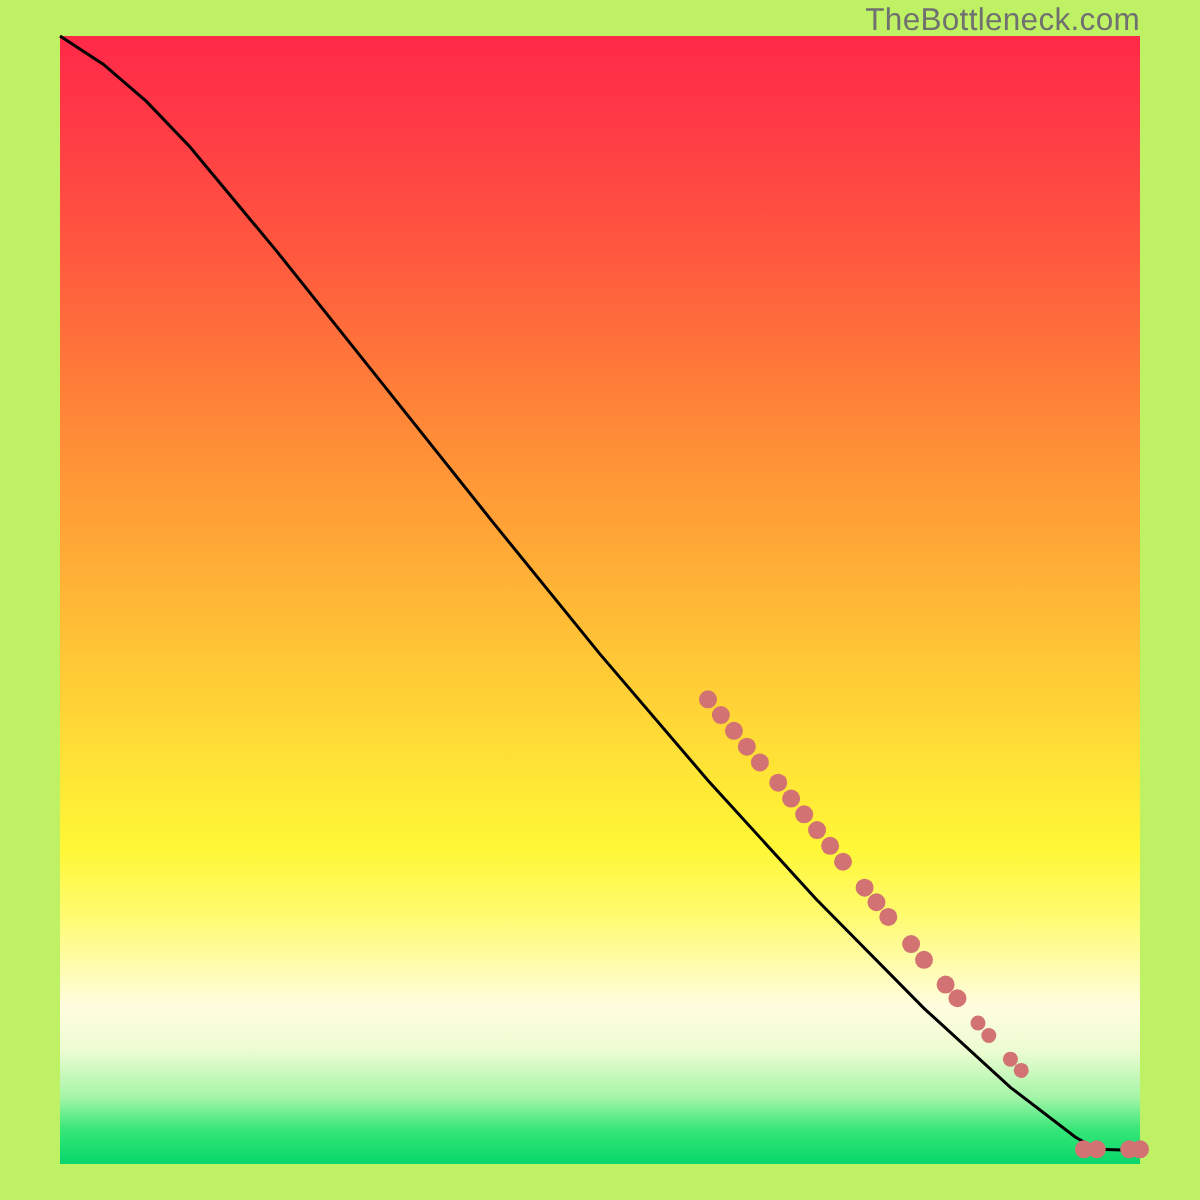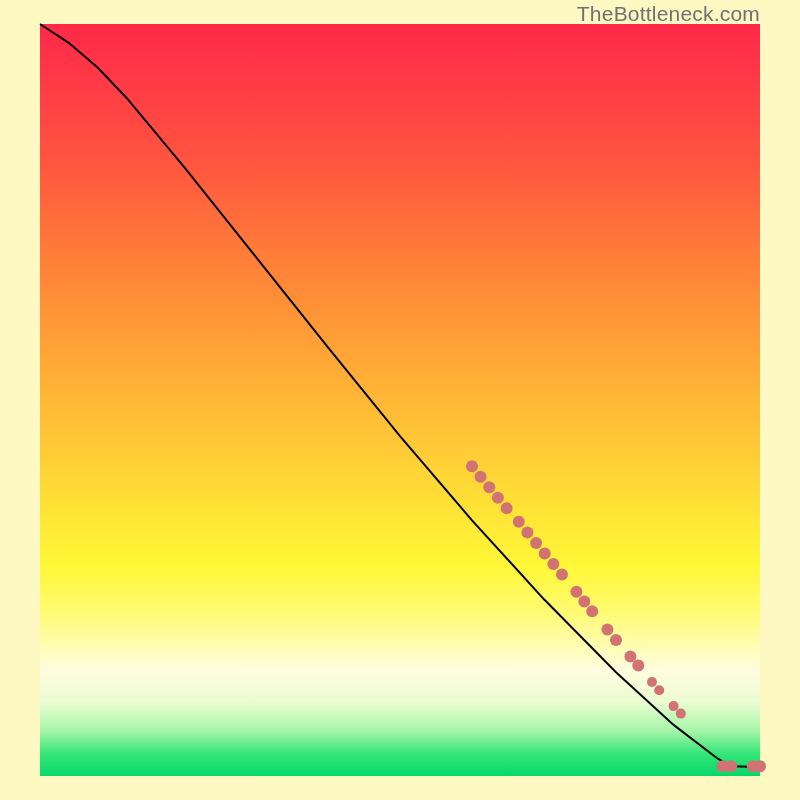--- a/index.html
+++ b/index.html
@@ -7,21 +7,21 @@
     padding: 0;
     width: 800px;
     height: 800px;
     background: #000;
     overflow: hidden;
     font-family: -apple-system, BlinkMacSystemFont, "Segoe UI", Arial, sans-serif;
   }
   .frame {
     position: absolute;
     inset: 0;
-    background: #fef9c3;
+    background: #bef264;
   }
   .plot {
     position: absolute;
     left: 40px;
     top: 24px;
     width: 720px;
     height: 752px;
     
     background: linear-gradient(
       to bottom,

